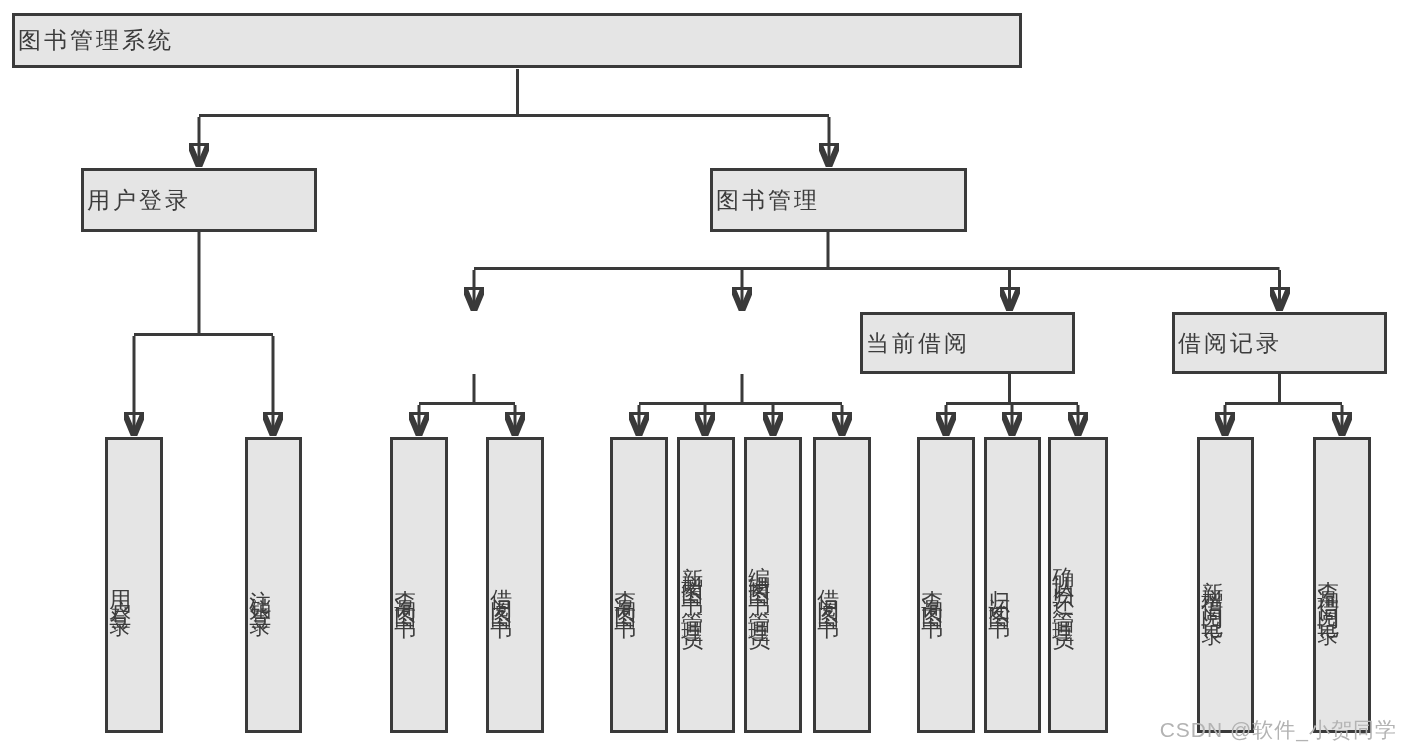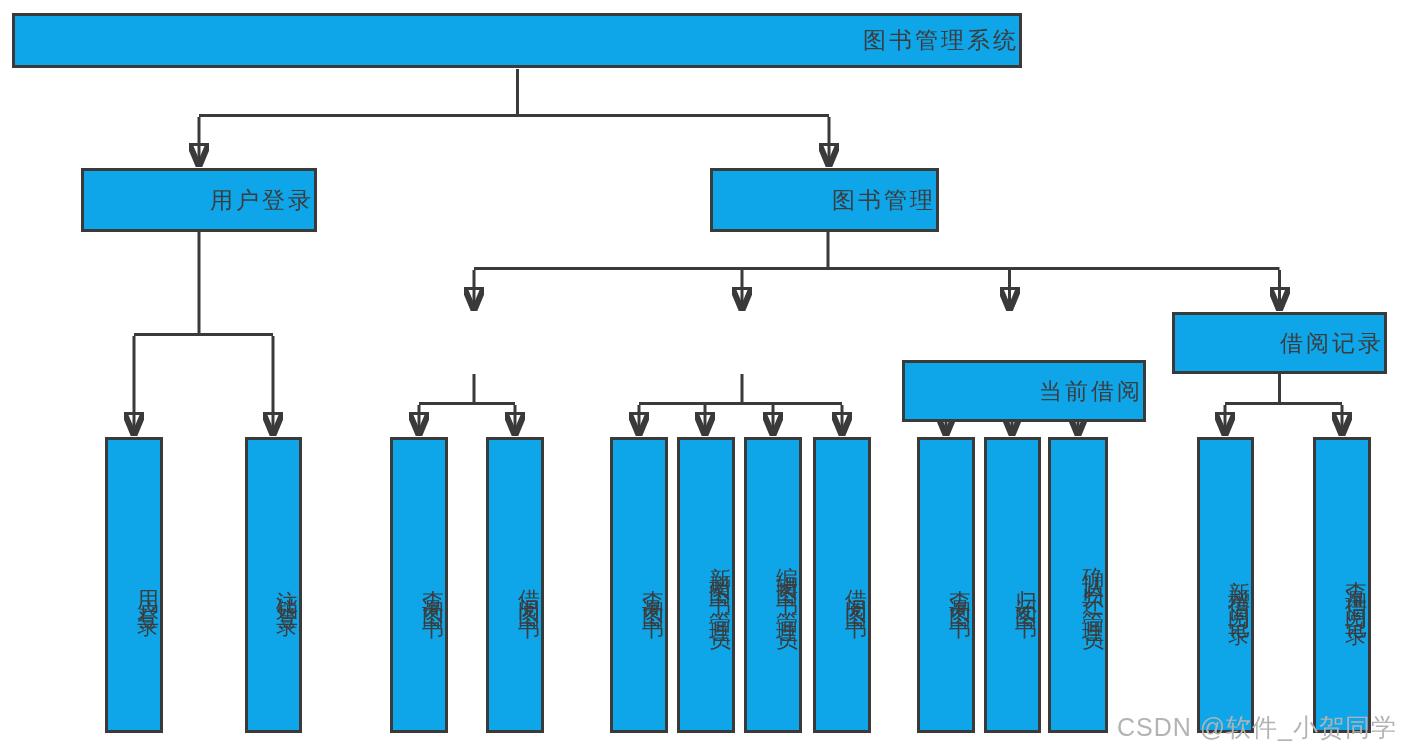--- a/index.html
+++ b/index.html
@@ -15,61 +15,61 @@
     background:var(--bg);
     overflow:hidden;
     font-family:"Liberation Sans","DejaVu Sans",sans-serif;
   }
   #wires{position:absolute;left:0;top:0;width:1405px;height:747px;}
   #wires line,#wires path{stroke:var(--line-color);stroke-width:3;fill:none;}
   .arrowhead{fill:var(--line-color);stroke:none;}
   .box{
     position:absolute;
     box-sizing:border-box;
-    background:#0ea5e9;
+    background:#e5e5e5;
     border:3px solid var(--line-color);
-    display:flex;align-items:center;justify-content:flex-end;
+    display:flex;align-items:center;justify-content:flex-start;
     color:var(--text-color);
   }
   .h span{font-size:23px;letter-spacing:3px;text-indent:3px;white-space:nowrap;}
   .v span{
     writing-mode:vertical-rl;
     text-orientation:mixed;
     font-size:22px;
     letter-spacing:9px;
     margin-bottom:-9px;
     line-height:1.1;
     white-space:nowrap;
   }
   
   .n-root{left:12px;top:13px;width:1010px;height:55px;}
   .n-user-login{left:81px;top:168px;width:236px;height:64px;}
-  .n-book-mgmt{left:710px;top:168px;width:229px;height:64px;padding-left:44px;}
+  .n-book-mgmt{left:710px;top:168px;width:257px;height:64px;}
   .n-new-book-rec{left:363px;top:312px;width:222px;height:62px;}
   .n-book-borrow{left:632px;top:312px;width:221px;height:62px;}
-  .n-current-borrow{left:902px;top:312px;width:244px;height:62px;margin-top:48px;}
+  .n-current-borrow{left:860px;top:312px;width:215px;height:62px;}
   .n-borrow-records{left:1172px;top:312px;width:215px;height:62px;}
   .leaf{top:437px;height:296px;}
   .l1{left:105px;width:58px;}
   .l2{left:245px;width:57px;}
   .l3{left:390px;width:58px;}
   .l4{left:486px;width:58px;}
   .l5{left:610px;width:58px;}
   .l6{left:677px;width:58px;}
   .l7{left:744px;width:58px;}
   .l8{left:813px;width:58px;}
   .l9{left:917px;width:58px;}
   .l10{left:984px;width:57px;}
   .l11{left:1048px;width:60px;}
   .l12{left:1197px;width:57px;}
   .l13{left:1313px;width:58px;}
   #watermark{
     position:absolute;
     right:8px;bottom:3px;
-    font-size:25px;
+    font-size:21px;
     color:var(--watermark-color);
     letter-spacing:1px;
     z-index:5;
     white-space:nowrap;
   }
 </style>
 </head>
 <body>
 
 <div id="stage">

